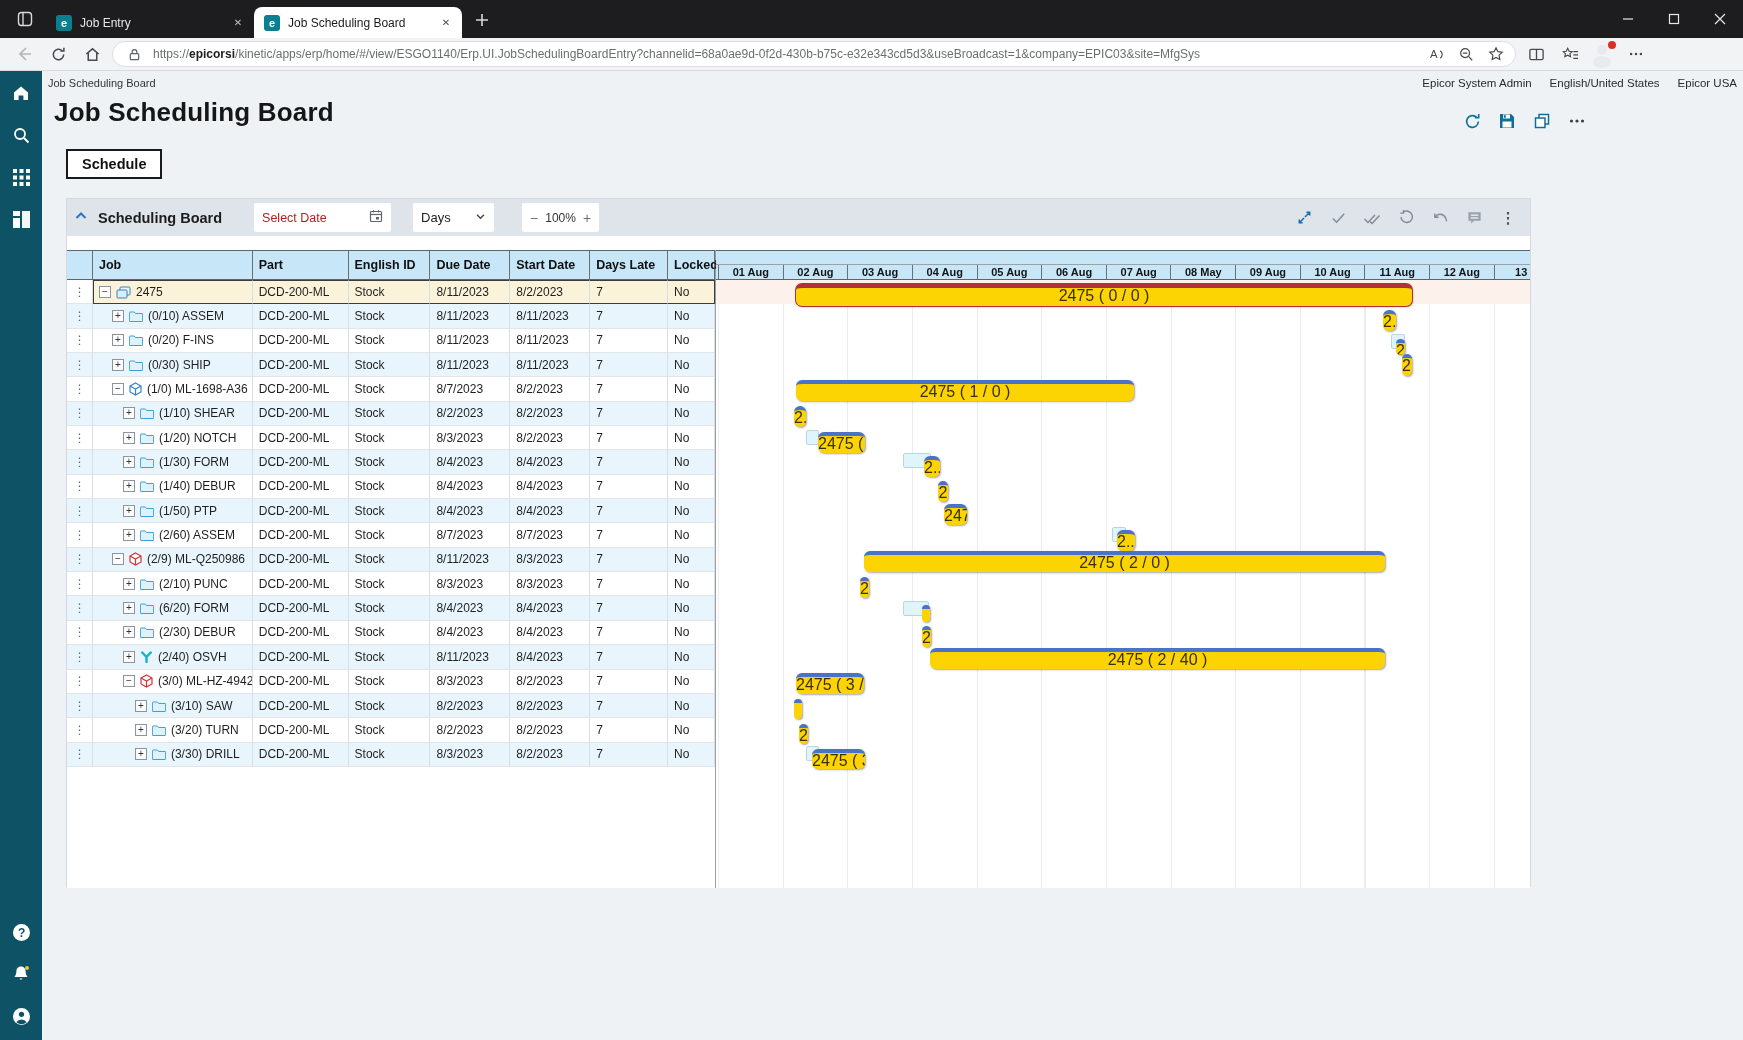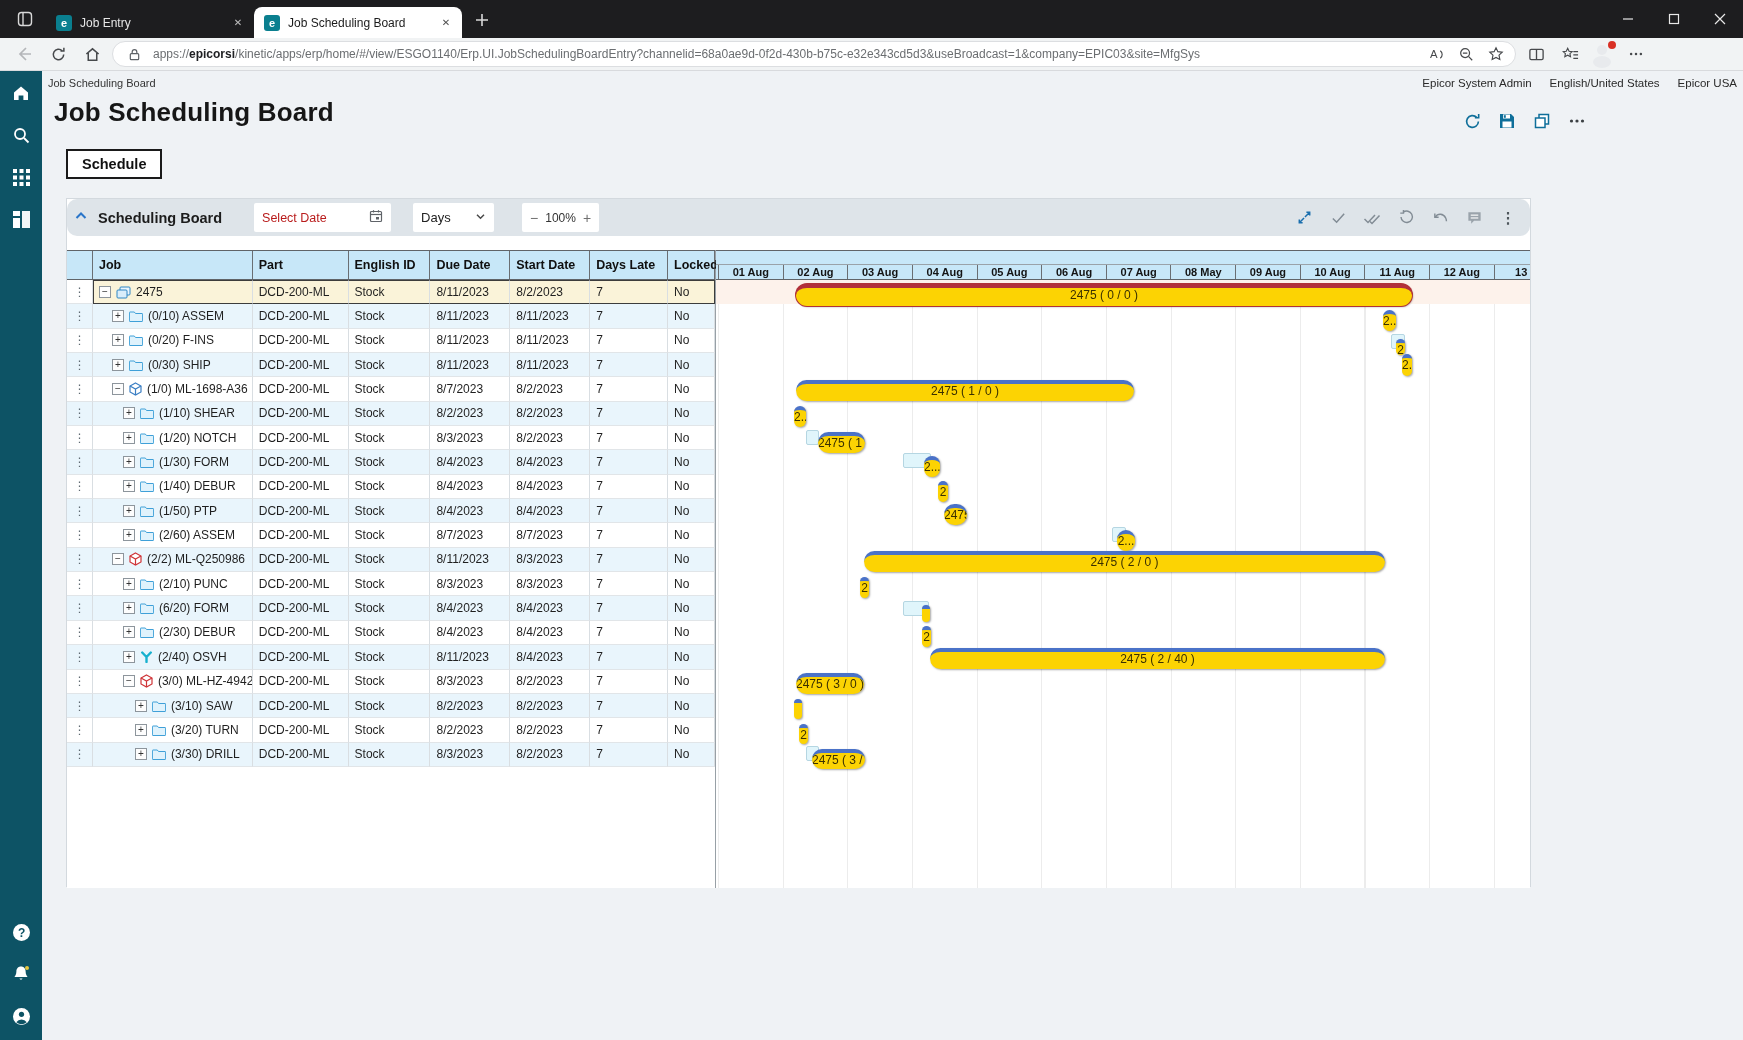--- a/index.html
+++ b/index.html
@@ -44,21 +44,21 @@
   .top-right { margin-left:auto; display:flex; gap:18px; font-size:11.5px; }
 
   .page-title { position:absolute; top:26px; left:12px; font-size:26px; font-weight:bold; color:#161616; letter-spacing:.2px; }
   .page-actions { position:absolute; top:40px; right:156px; display:flex; gap:15px; }
   .pa-ic { width:20px; height:20px; display:flex; align-items:center; justify-content:center; }
 
   .schedule-btn { position:absolute; top:78px; left:24px; height:30px; padding:0 14px; background:#fff; border:2px solid #1a1a1a; font-family:inherit; font-size:14.5px; font-weight:bold; color:#111; }
 
   
   .card { position:absolute; top:127px; left:24px; width:1465px; height:689px; background:#fff; border:1px solid #d3d9de; }
-  .card-toolbar { height:37px; background:#dee4e9; display:flex; align-items:center; padding:0 8px 0 7px; gap:10px;border-radius:10px; }
+  .card-toolbar { height:37px; background:#dee4e9; display:flex; align-items:center; padding:0 8px 0 7px; gap:10px; }
   .panel-title { font-size:14.5px; font-weight:bold; color:#1c1c1c; margin-right:22px; }
   .date-input { width:137px; height:29px; background:#fff; border-radius:2px; display:flex; align-items:center; padding:0 8px; gap:6px; }
   .date-ph { flex:1; font-size:12.5px; color:#b91c1c; }
   .select-box { width:81px; height:29px; background:#fff; border-radius:2px; display:flex; align-items:center; padding:0 8px; margin-left:12px; font-size:13px; color:#222; }
   .zoom-box { height:29px; background:#fff; border-radius:2px; display:flex; align-items:center; padding:0 8px; gap:7px; margin-left:18px; font-size:12px; color:#333; }
   .zoom-sign { color:#707070; font-size:14px; }
   .tool-right { margin-left:auto; display:flex; align-items:center; gap:14px; padding-right:4px; }
   .tr-ic { width:20px; height:20px; display:flex; align-items:center; justify-content:center; }
   .kebab-v { font-size:15px; color:#4e565c; font-weight:bold; }
 
@@ -81,21 +81,21 @@
 
   
   .gantt-pane { flex:1; overflow:hidden; background:#fff; display:flex; flex-direction:column; }
   .g-strip { height:15px; background:#c7e7f8; border-top:1px solid #606468; border-bottom:1px solid #9aa2a8; }
   .g-days { height:15px; background:#c7e7f8; border-bottom:1px solid #606468; display:flex; padding-left:2px; overflow:hidden; }
   .g-day { width:64.65px; flex:none; font-size:11px; font-weight:bold; color:#141414; display:flex; align-items:center; justify-content:center; border-left:1px solid #6a6f73; }
   .g-body { position:relative; flex:1; overflow:hidden;
     background-image:repeating-linear-gradient(90deg,#ececec 0 1px,transparent 1px 64.65px);
     background-position:2px 0; }
   .row-tint { position:absolute; left:0; top:0; width:100%; height:24.35px; background:#fdf2eb; }
-  .gbar { position:absolute; background:#fcd303; border-top:4px solid #4a72c8; border-radius:11px; box-shadow:1px 1px 2px rgba(0,0,0,.35); font-size:12px; color:#3a3000; text-align:center; overflow:hidden; line-height:15px; white-space:nowrap; }
+  .gbar { position:absolute; background:#fcd303; border-top:4px solid #4a72c8; border-radius:6px; box-shadow:1px 1px 2px rgba(0,0,0,.35); font-size:16px; color:#3a3000; text-align:center; overflow:hidden; line-height:15px; white-space:nowrap; }
   .gbar.red { border-top-color:#b2303a; box-shadow:0 0 0 1px #b03238, 1px 1px 2px rgba(0,0,0,.35); }
   .setup { position:absolute; height:15px; background:#e0f5fb; border:1px solid #b5d6e2; border-radius:2px; }
 </style>
 </head>
 <body>
 
 <div class="stage">
 
   <div class="titlebar">
     <div class="tb-left">
@@ -161,21 +161,21 @@
           <path d="M2.5 8.5L9 3l6.5 5.5M4.5 7.5V15h9V7.5" fill="none" stroke="#47494c" stroke-width="1.6"></path>
         </svg>
       </span>
     <div class="urlbar">
       <span class="pill-ic">
           <svg width="13" height="13" viewBox="0 0 14 14">
             <rect x="2.5" y="6" width="9" height="6.5" rx="1" fill="none" stroke="#5f6368" stroke-width="1.3"></rect>
             <path d="M4.5 6V4.2a2.5 2.5 0 0 1 5 0V6" fill="none" stroke="#5f6368" stroke-width="1.3"></path>
           </svg>
         </span>
-      <span class="url-text"><span>apps://</span><b>epicorsi</b><span>/kinetic/apps/erp/home/#/view/ESGO1140/Erp.UI.JobSchedulingBoardEntry?channelid=68a0ae9d-0f2d-430b-b75c-e32e343cd5d3&amp;useBroadcast=1&amp;company=EPIC03&amp;site=MfgSys</span></span>
+      <span class="url-text"><span>https://</span><b>epicorsi</b><span>/kinetic/apps/erp/home/#/view/ESGO1140/Erp.UI.JobSchedulingBoardEntry?channelid=68a0ae9d-0f2d-430b-b75c-e32e343cd5d3&amp;useBroadcast=1&amp;company=EPIC03&amp;site=MfgSys</span></span>
       <span class="pill-ic">
           <svg width="17" height="17" viewBox="0 0 18 18">
             <text x="2" y="13" font-size="12" fill="#47494c" font-family="Liberation Sans">A</text>
             <path d="M13 5a5 5 0 0 1 0 8" fill="none" stroke="#47494c" stroke-width="1.2"></path>
           </svg>
         </span>
       <span class="pill-ic">
           <svg width="16" height="16" viewBox="0 0 18 18">
             <circle cx="8" cy="8" r="5" fill="none" stroke="#47494c" stroke-width="1.4"></circle>
             <line x1="5.5" y1="8" x2="10.5" y2="8" stroke="#47494c" stroke-width="1.4"></line>
@@ -595,21 +595,21 @@
                 <div class="t-row alt">
                   <div class="t-cell kebab-cell" style="width: 26px;">⋮</div>
                   <div class="t-cell job-cell selc first-sel" style="width: 160px; padding-left: 19px;">
                     <span class="exp">−</span>
                     <span class="row-ic">
                       <svg width="13" height="14" viewBox="0 0 13 14">
                         <path d="M6.5 1 12 4v6l-5.5 3L1 10V4z" fill="#fff" stroke="#cf3438" stroke-width="1.2"></path>
                         <path d="M1 4l5.5 3L12 4M6.5 7v6" fill="none" stroke="#cf3438" stroke-width="1.2"></path>
                       </svg>
                     </span>
-                    <span>(2/2) ML-Q250986</span>
+                    <span>(2/9) ML-Q250986</span>
                   </div>
                   <div class="t-cell selc" style="width: 96px;">DCD-200-ML</div>
                   <div class="t-cell selc" style="width: 82px;">Stock</div>
                   <div class="t-cell selc" style="width: 80px;">8/11/2023</div>
                   <div class="t-cell selc" style="width: 80px;">8/3/2023</div>
                   <div class="t-cell selc" style="width: 78px;">7</div>
                   <div class="t-cell selc last-sel" style="width: 47px;">No</div>
                 </div>
                 <div class="t-row">
                   <div class="t-cell kebab-cell" style="width: 26px;">⋮</div>

